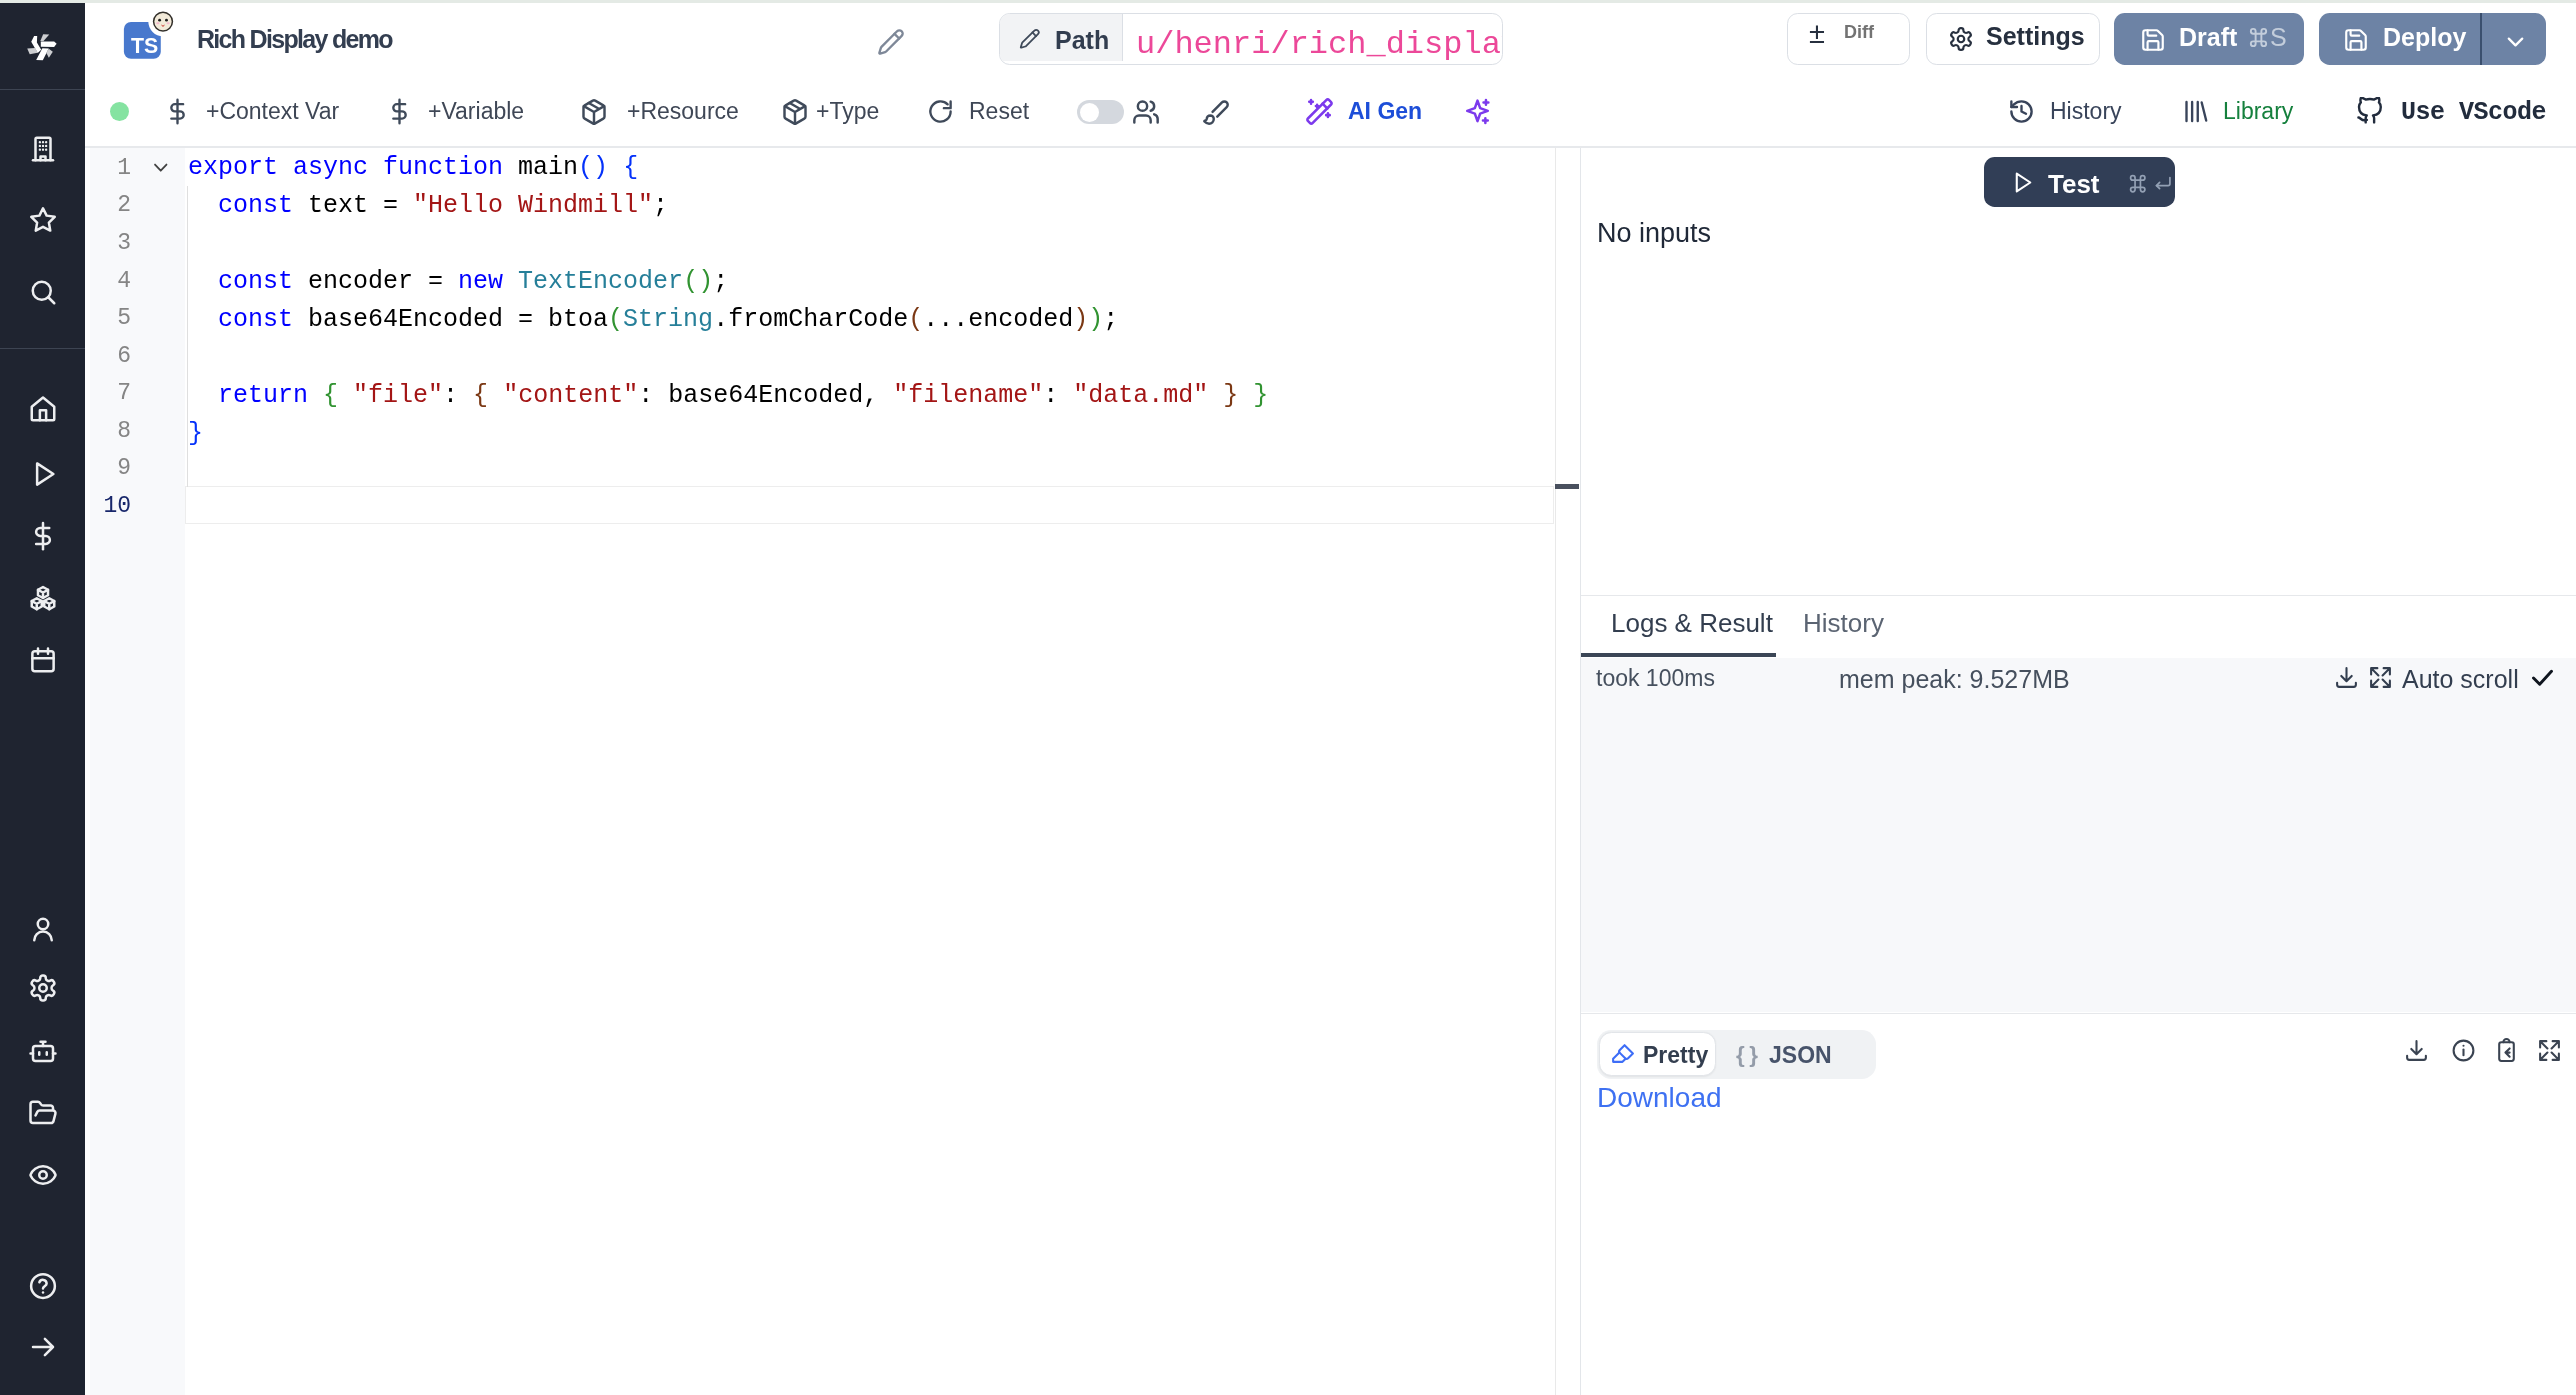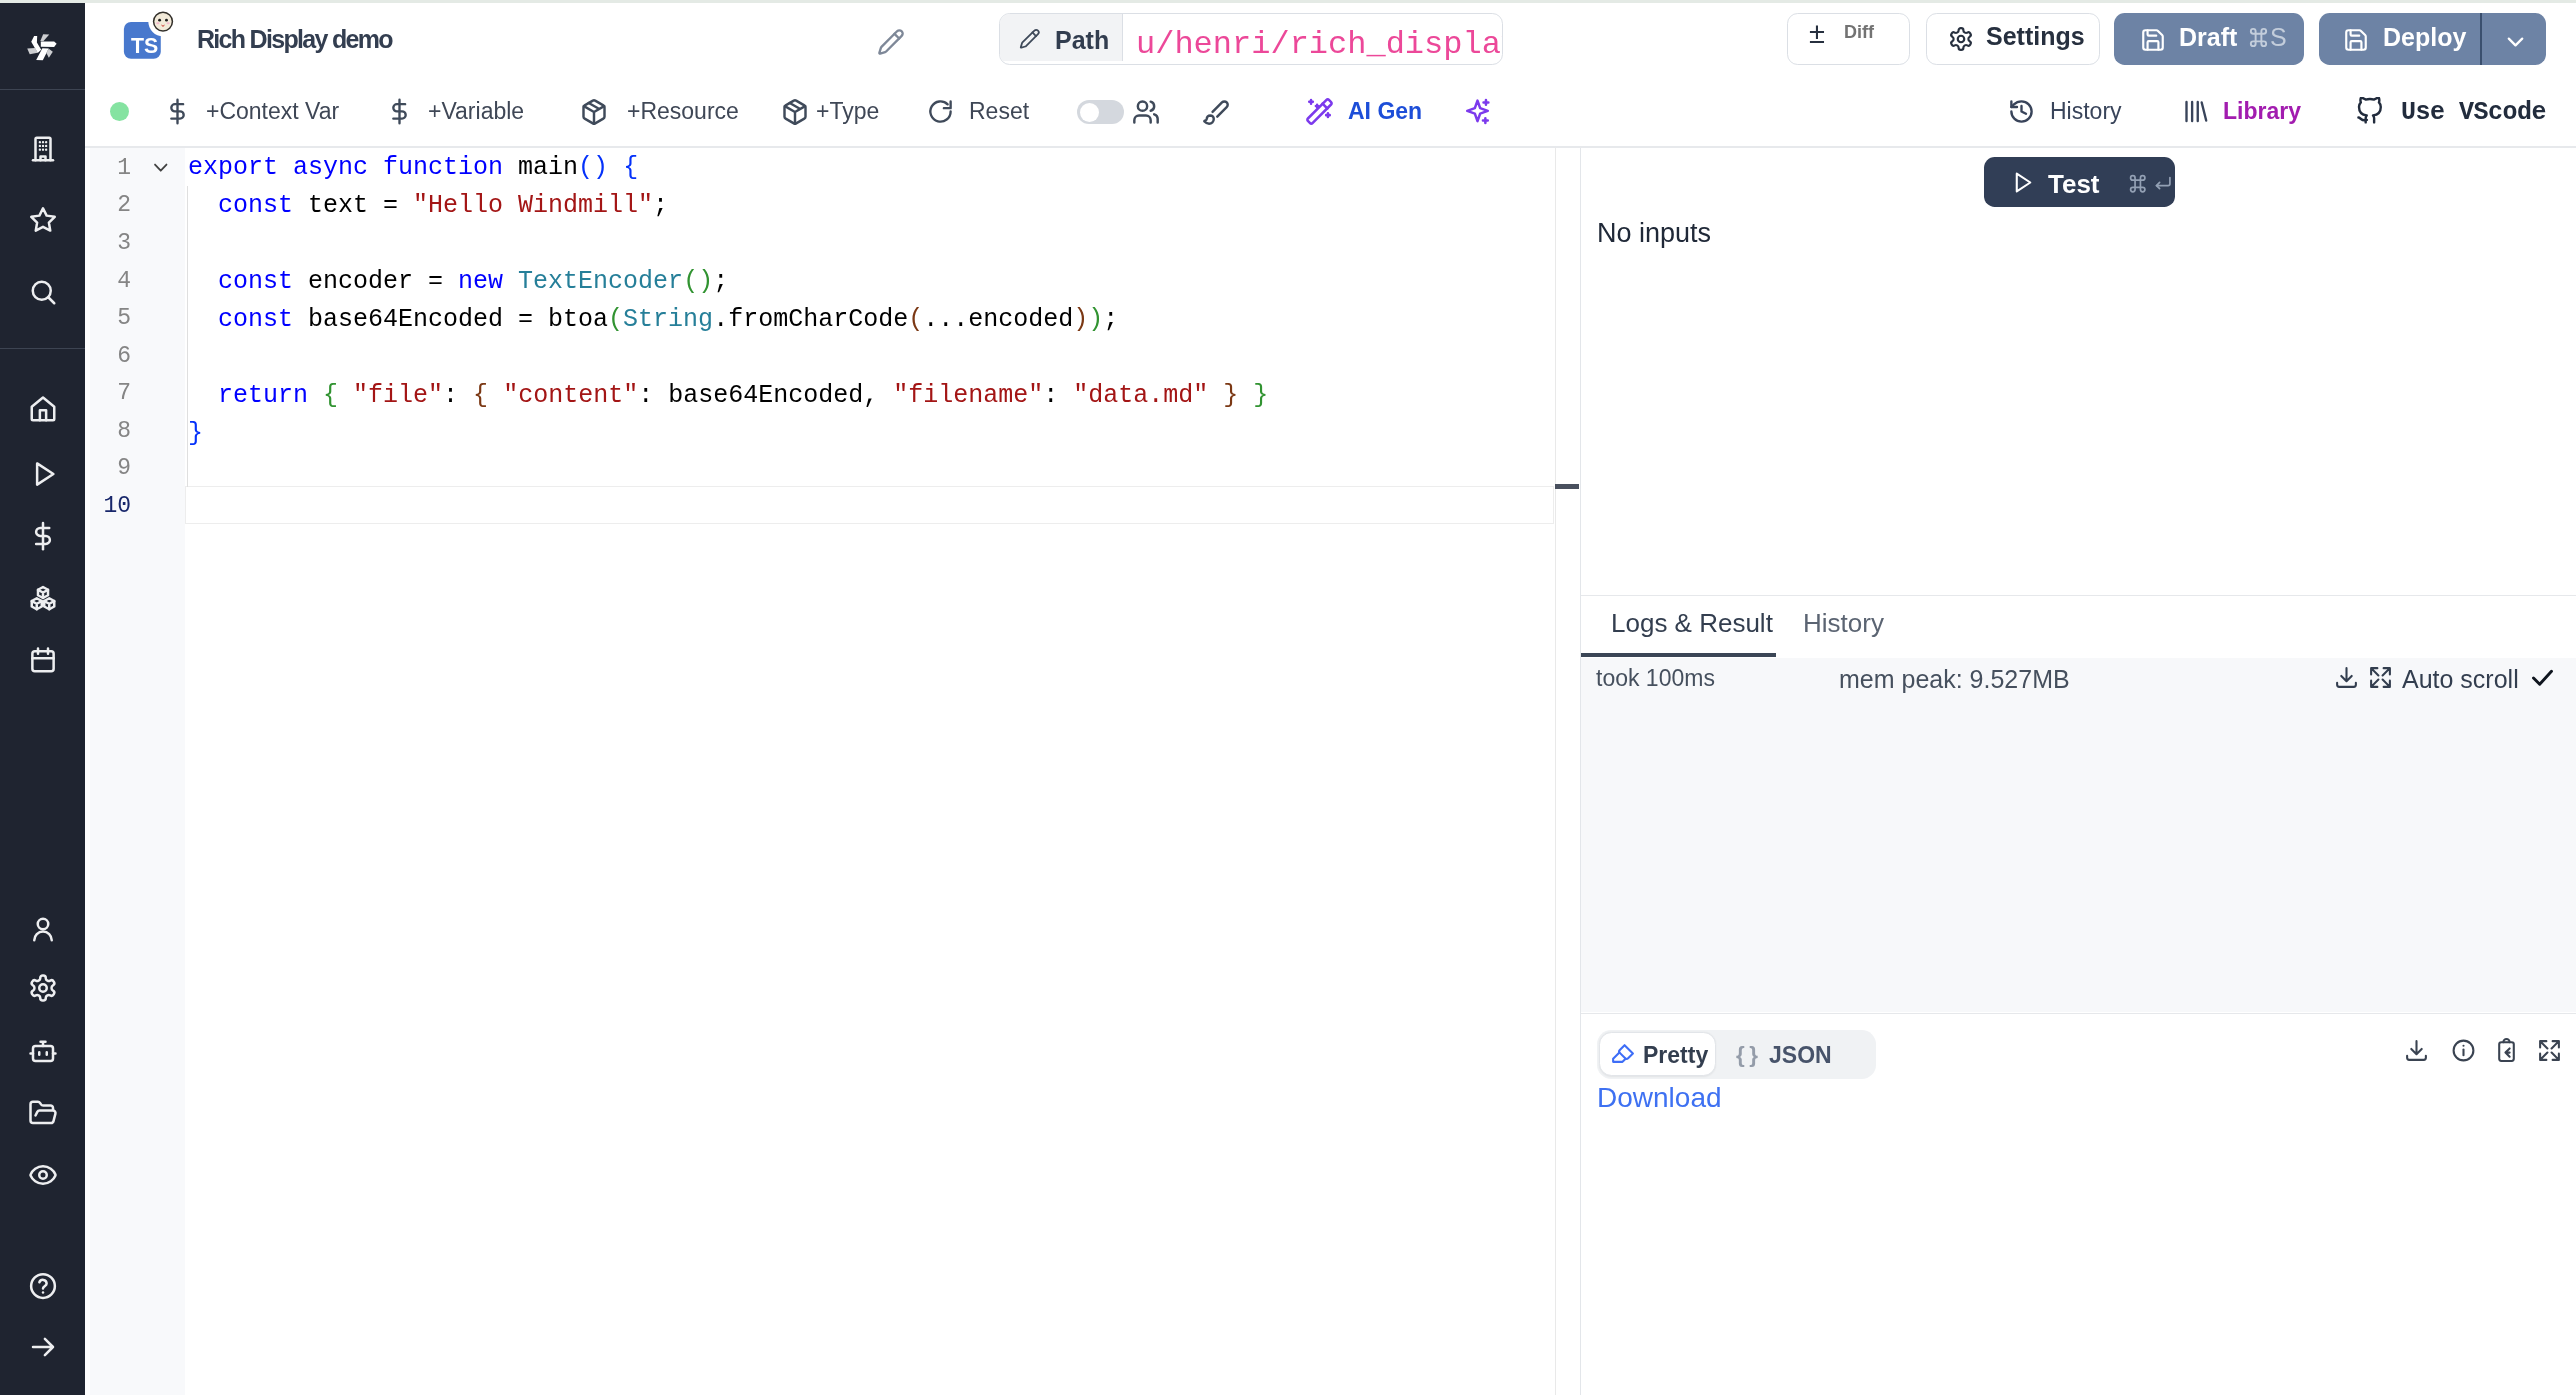--- a/index.html
+++ b/index.html
@@ -245,21 +245,21 @@
 
   <svg class="abs ico" style="left:2008px;top:98px;stroke:#39445a;" width="27" height="27" viewBox="0 0 24 24">
     <path d="M3 12a9 9 0 1 0 9-9 9.75 9.75 0 0 0-6.74 2.74L3 8"></path>
     <path d="M3 3v5h5"></path>
     <path d="M12 7v5l4 2"></path>
   </svg>
   <div class="abs tbt" style="left:2050px;color:#39445a;">History</div>
   <svg class="abs ico" style="left:2182px;top:98px;stroke:#39445a;" width="27" height="27" viewBox="0 0 24 24">
     <path d="M4 3.5 V20.5 M9 3.5 V20.5 M14 3.5 V20.5 M17.5 4 L21.5 20"></path>
   </svg>
-  <div class="abs tbt" style="left:2223px;color:#a21caf;font-weight:bold;">Library</div>
+  <div class="abs tbt" style="left:2223px;color:#15803d;">Library</div>
 
   <svg class="abs" style="left:2356px;top:97px;" width="29" height="29" viewBox="0 0 24 24" fill="none" stroke="#222c3d" stroke-width="2" stroke-linecap="round" stroke-linejoin="round">
     <path d="M15 21 v-3.4 a3.4 3.4 0 0 0-.9-2.4 c3.2-.35 6.4-1.54 6.4-7 a5.4 5.4 0 0 0-1.5-3.75 5.07 5.07 0 0 0-.09-3.77 s-1.18-.35-3.91 1.48 a13.38 13.38 0 0 0-7 0 C5.27.29 4.09.64 4.09.64 a5.07 5.07 0 0 0-.09 3.77 A5.4 5.4 0 0 0 2.5 8.2 c0 5.42 3.2 6.61 6.4 7 a3.4 3.4 0 0 0-.9 2.4 V21"></path>
     <path d="M9 19 c-4.5 1.5-5-2-7-2"></path>
   </svg>
   <div class="abs tbt" style="left:2401px;color:#222c3d;font-weight:700;font-size:25px;letter-spacing:-0.5px;font-family:Liberation Mono, monospace;">Use VScode</div>
 
   <div id="editor" class="abs" style="left:85px;top:148px;width:1495px;height:1248px;background:#fff;">
 
     <div class="abs" style="left:5.4px;top:0;width:95px;height:1248px;background:#f8f9fb;"></div>

